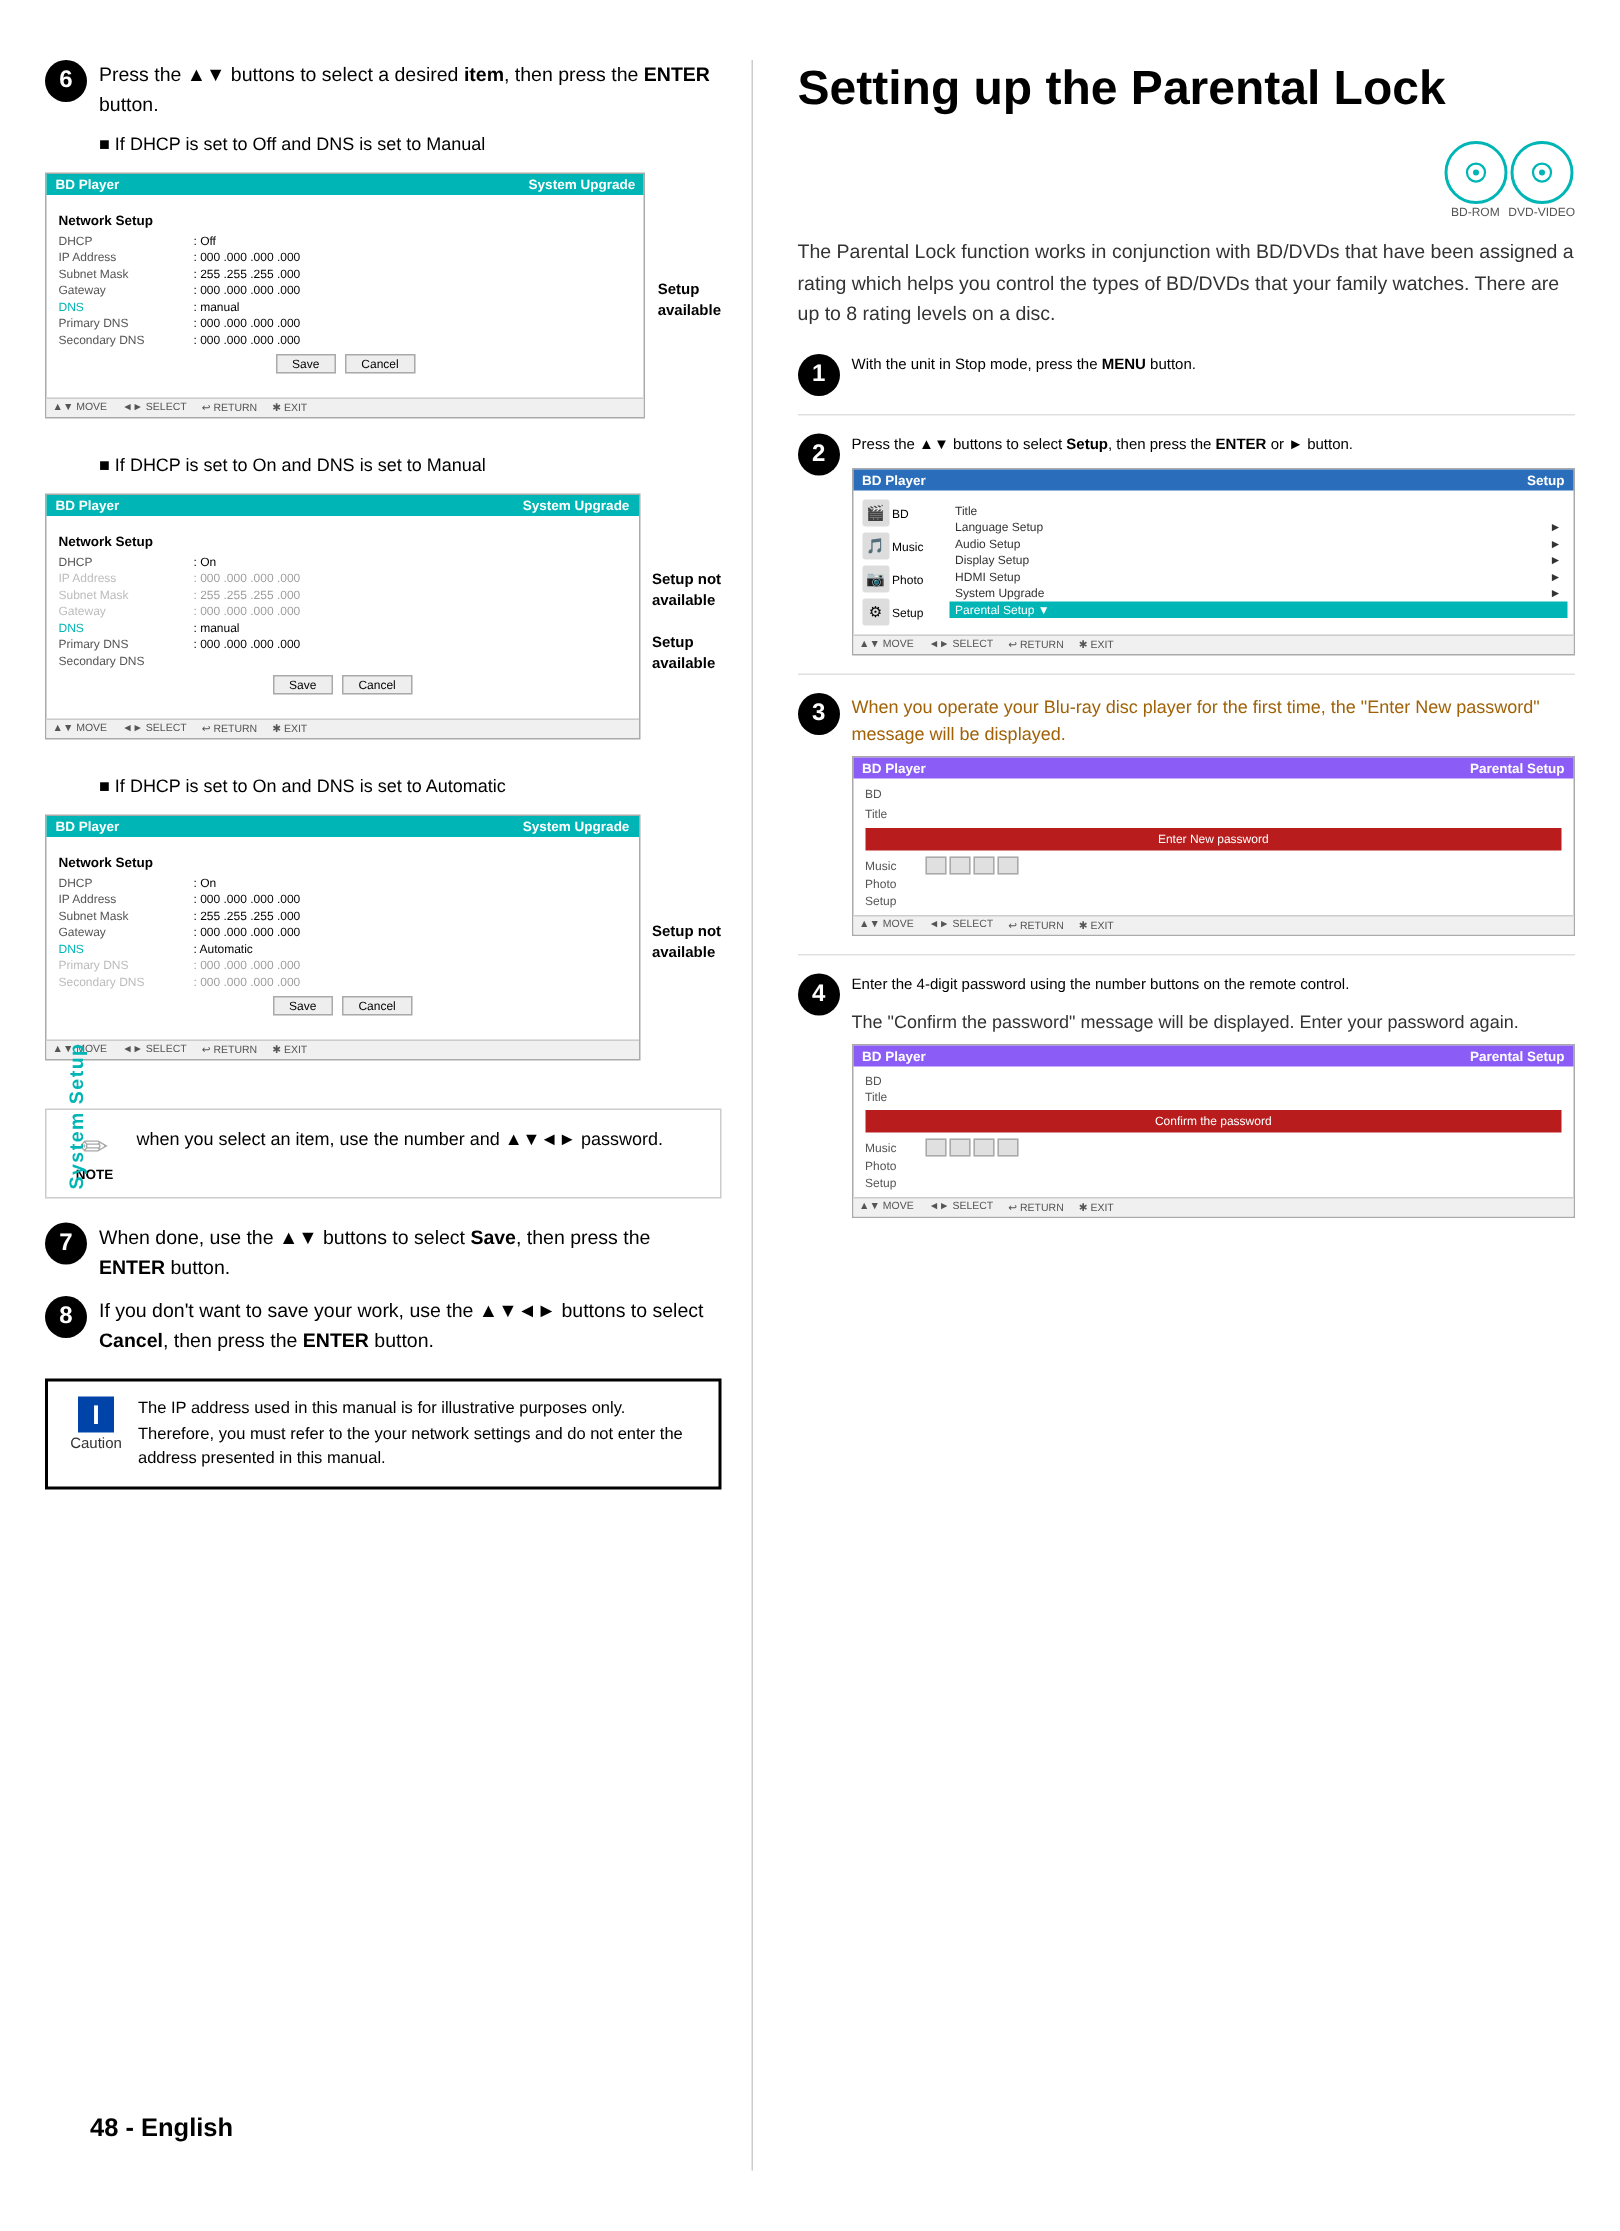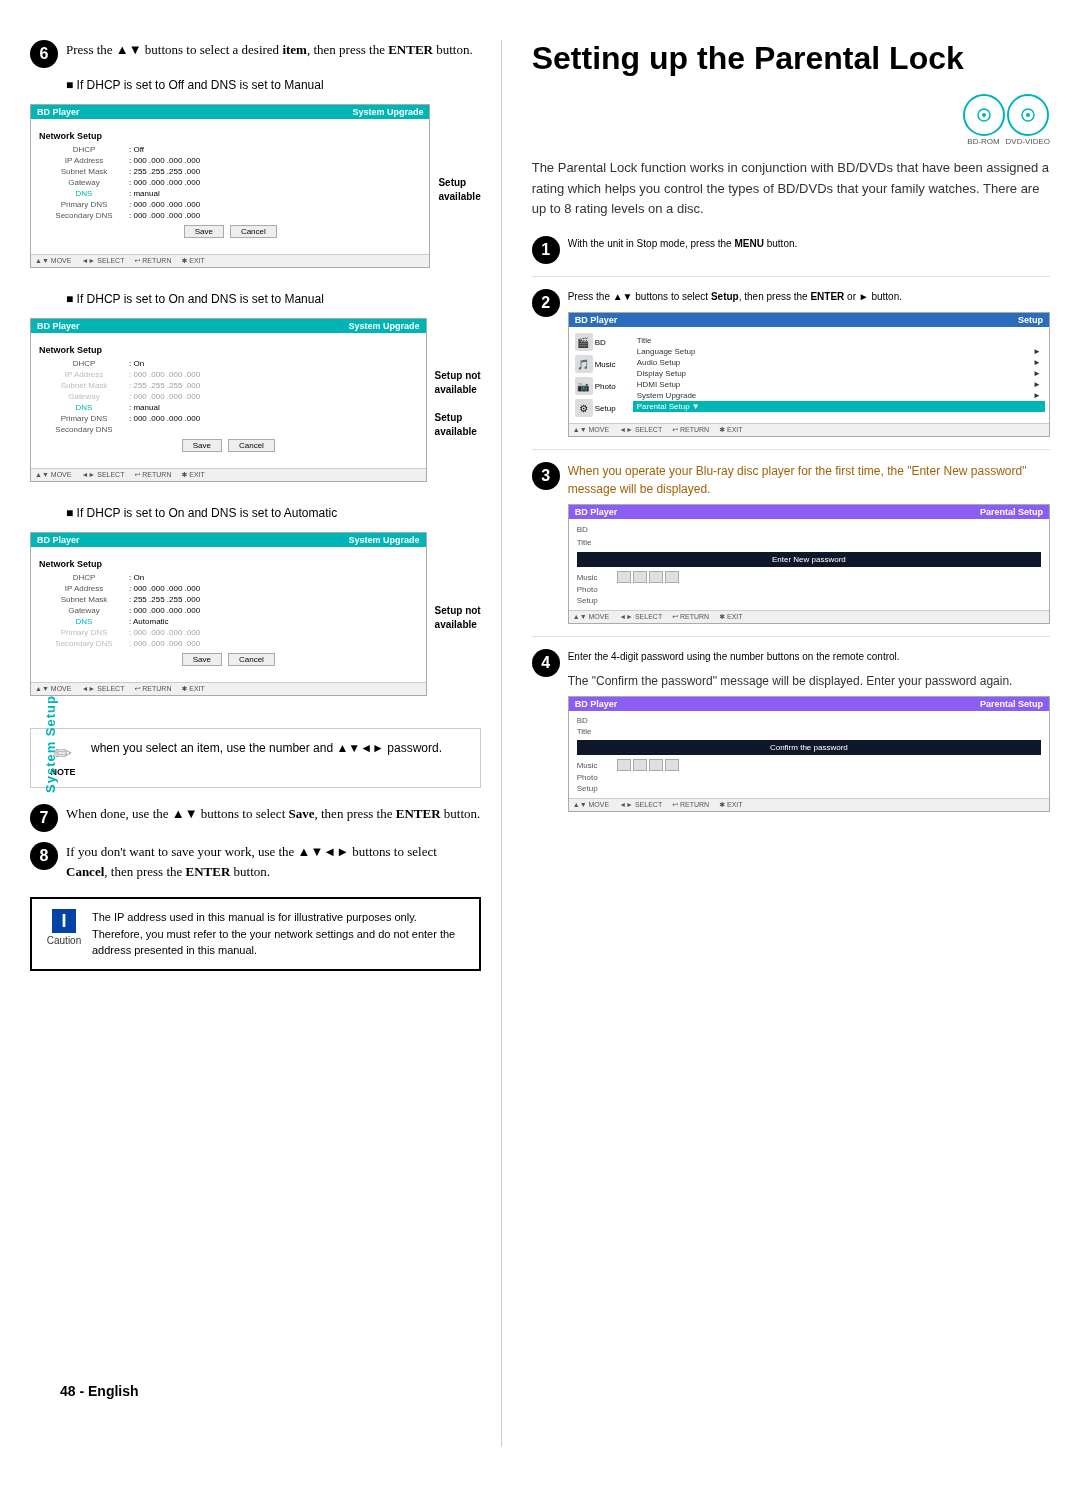--- a/index.html
+++ b/index.html
@@ -66,21 +66,20 @@
     .step-row {
       display: flex;
       align-items: flex-start;
       margin-bottom: 10px;
     }
 
     .step-text {
       font-size: 13px;
       line-height: 1.5;
       flex: 1;
-      font-family: Liberation Serif, serif;
     }
 
     
     .screen-mock {
       border: 1px solid #aaa;
       background: #fff;
       margin: 8px 0 16px 0;
       font-size: 9px;
     }
 
@@ -103,21 +102,20 @@
       font-size: 9px;
       font-weight: bold;
       margin-bottom: 3px;
     }
 
     .screen-row {
       display: flex;
       font-size: 8px;
       padding: 1px 0;
       color: #333;
-      text-align: center;
     }
 
     .screen-label {
       width: 90px;
       color: #555;
     }
 
     .screen-value {
       color: #000;
     }
@@ -215,23 +213,23 @@
     }
 
     .caution-text {
       font-size: 11px;
       line-height: 1.5;
     }
 
     
     .page-footer {
       position: absolute;
-      bottom: 48px;
+      bottom: 18px;
       left: 30px;
-      font-size: 14px;
+      font-size: 17px;
       font-weight: bold;
     }
 
     
     .section-title {
       font-size: 32px;
       font-weight: 900;
       line-height: 1.15;
       margin-bottom: 16px;
       color: #000;
@@ -358,21 +356,21 @@
     }
 
     .password-box {
       width: 14px;
       height: 12px;
       border: 1px solid #aaa;
       background: #e0e0e0;
     }
 
     .password-dialog {
-      background: #0f172a;
+      background: #b91c1c;
       color: #fff;
       padding: 3px 18px;
       font-size: 8px;
       text-align: center;
       margin: 3px 0;
     }
   </style>
 </head>
 <body>
 

